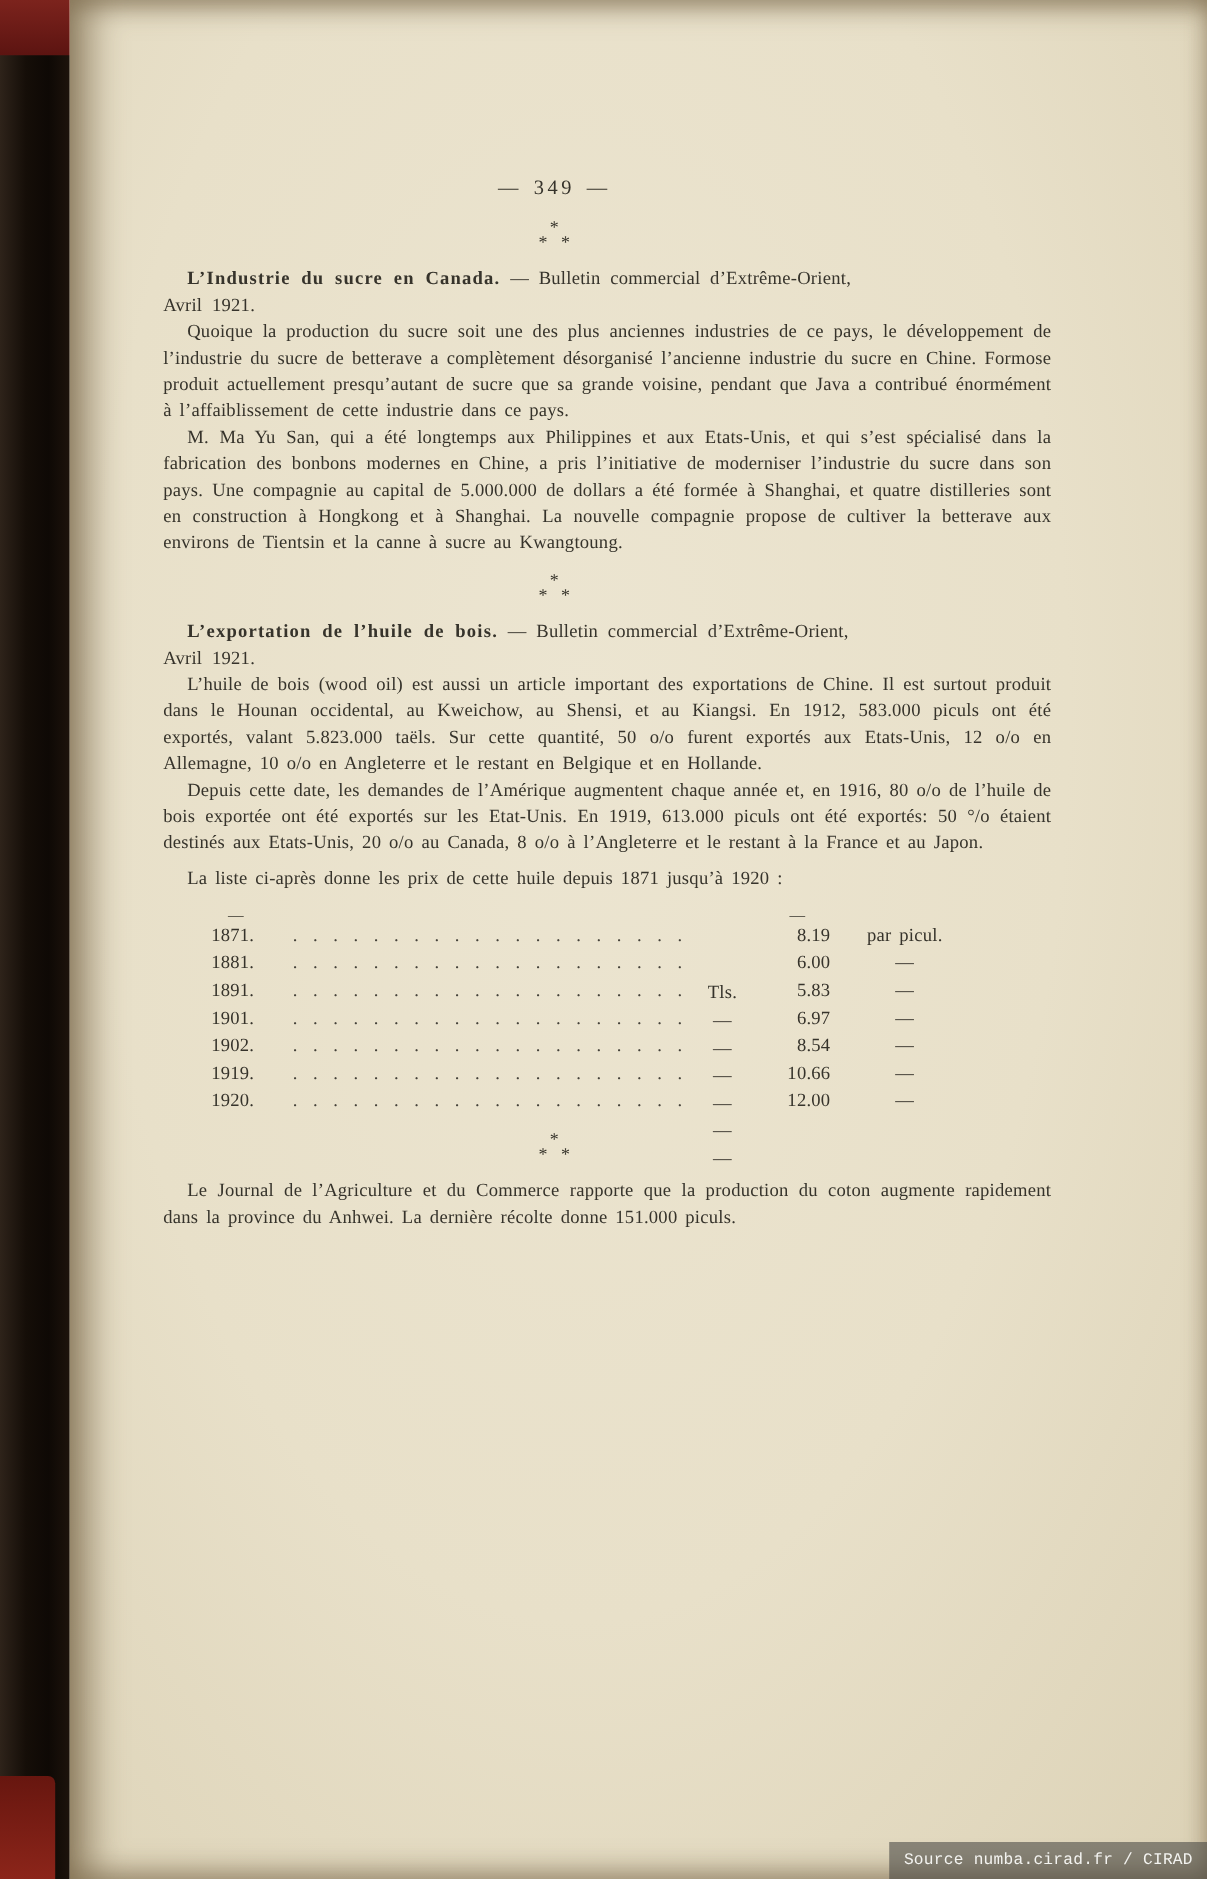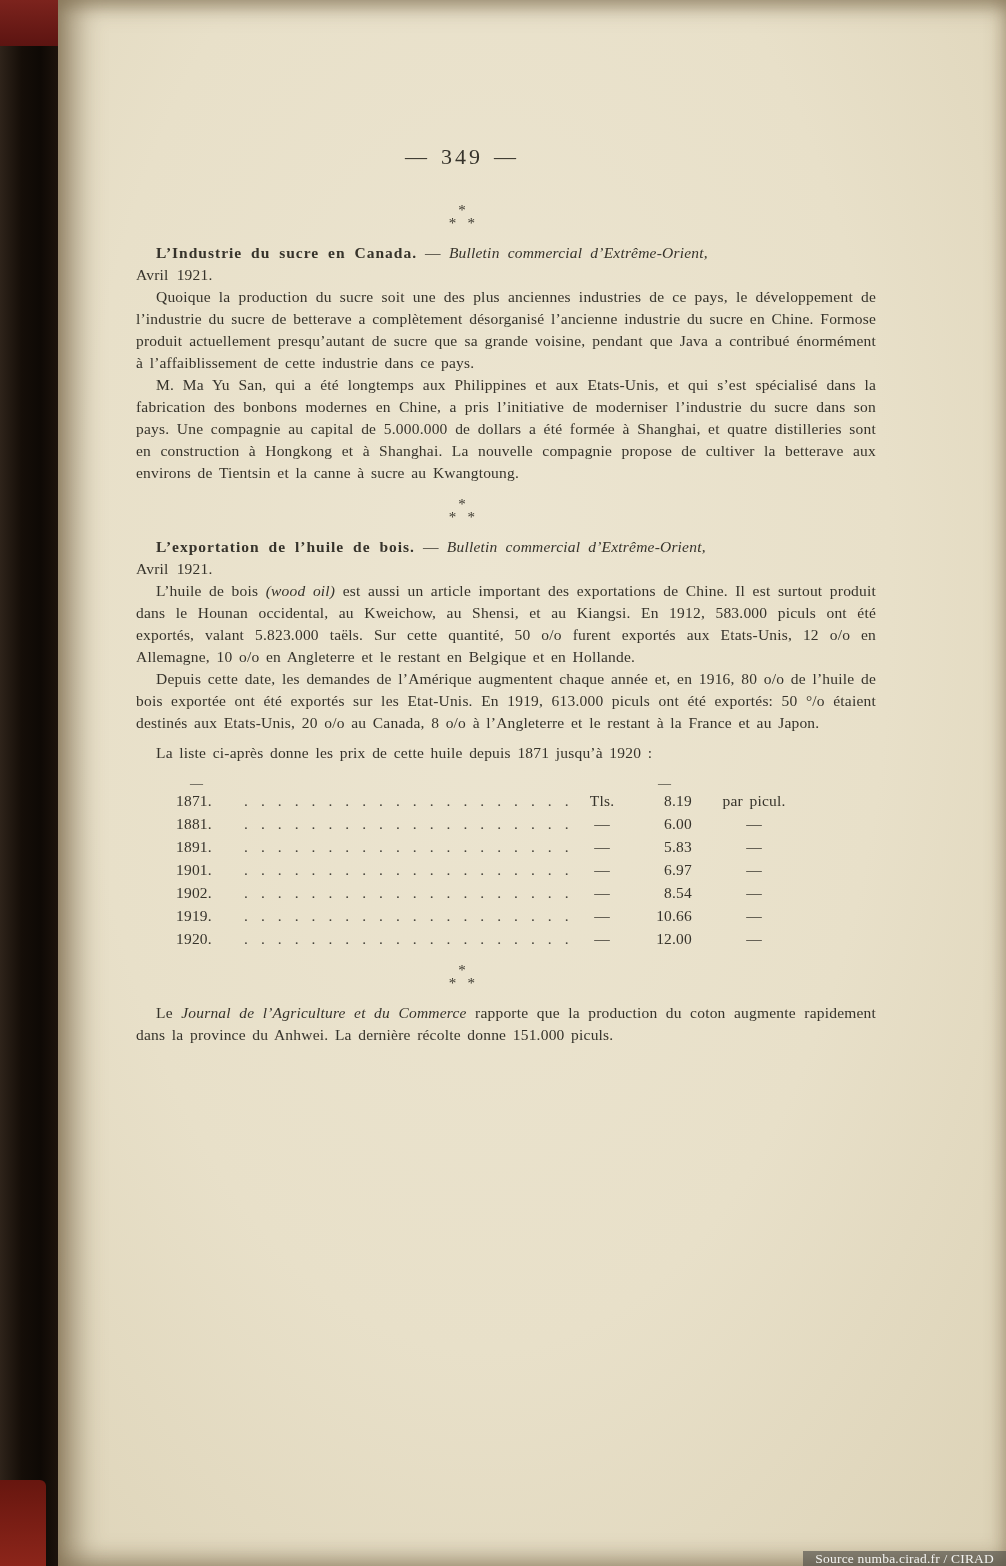--- a/index.html
+++ b/index.html
@@ -34,54 +34,54 @@
       inset 18px 0 28px rgba(94,74,44,0.55),
       inset 0 8px 14px rgba(94,74,44,0.25),
       inset -5px -8px 18px rgba(94,74,44,0.22);
   }
   .content{
     position:absolute;left:78px;top:146px;width:740px;
     color:#36332b;font-size:15.5px;line-height:22px;
     word-spacing:2.5px;letter-spacing:0.2px;
   }
   .centered{text-align:center;position:relative;left:-44px;}
-  .page-number{font-size:22px;letter-spacing:3px;margin-bottom:36px;}
+  .page-number{font-size:17px;letter-spacing:3px;margin-bottom:16px;}
 
   .asterism{margin:12px 0;line-height:13px;font-size:15px;color:#3a372e;}
   .asterism .ast-bottom{word-spacing:7px;}
   .sep-gap{margin-top:14px;}
 
   .para{text-align:justify;text-indent:20px;margin:0;}
   .title-line{text-align:justify;text-indent:20px;margin:0;word-spacing:4px;}
   .bold{font-weight:bold;letter-spacing:1px;}
-  .italic{font-style:italic;}
+  .italic{}
 
   .table-intro{margin-top:8px;text-indent:20px;}
 
   .price-table{margin:8px 0 0 40px;width:640px;}
   .tbl-head{position:relative;height:22px;}
   .th-annees{margin-left:0;}
   .th-prix{position:absolute;left:472px;}
   .tbl-dash{position:relative;height:17px;font-size:13px;}
   .tbl-dash .d1{margin-left:14px;}
   .tbl-dash .d2{position:absolute;left:482px;}
-  .row{display:flex;height:23px;align-items:center;}
+  .row{display:flex;height:23px;align-items:flex-start;}
   .cell-year{width:58px;flex:none;}
   .leader{flex:1;overflow:hidden;white-space:nowrap;letter-spacing:13px;padding-left:10px;color:#45423a;}
-  .cell-cur{width:56px;flex:none;text-align:center;}
+  .cell-cur{width:56px;flex:none;text-align:center;margin-top:48px;}
   .cell-price{width:62px;flex:none;text-align:right;}
   .cell-unit{width:124px;flex:none;text-align:center;}
 
   
   .attribution{
-    position:absolute;right:0;bottom:0;height:15px;padding:0 12px;
+    position:absolute;right:0;bottom:0;height:31px;padding:0 12px;
     display:flex;align-items:center;
     background:rgba(62,62,60,0.55);
     color:#f3f3f0;
-    font-family:Liberation Serif, serif;
+    font-family:Liberation Mono, monospace;
     font-size:13.5px;letter-spacing:0.2px;
   }
 </style>
 </head>
 <body>
 
 <div class="scan">
 
   <div class="spine"></div>
   <div class="red-top"></div>

